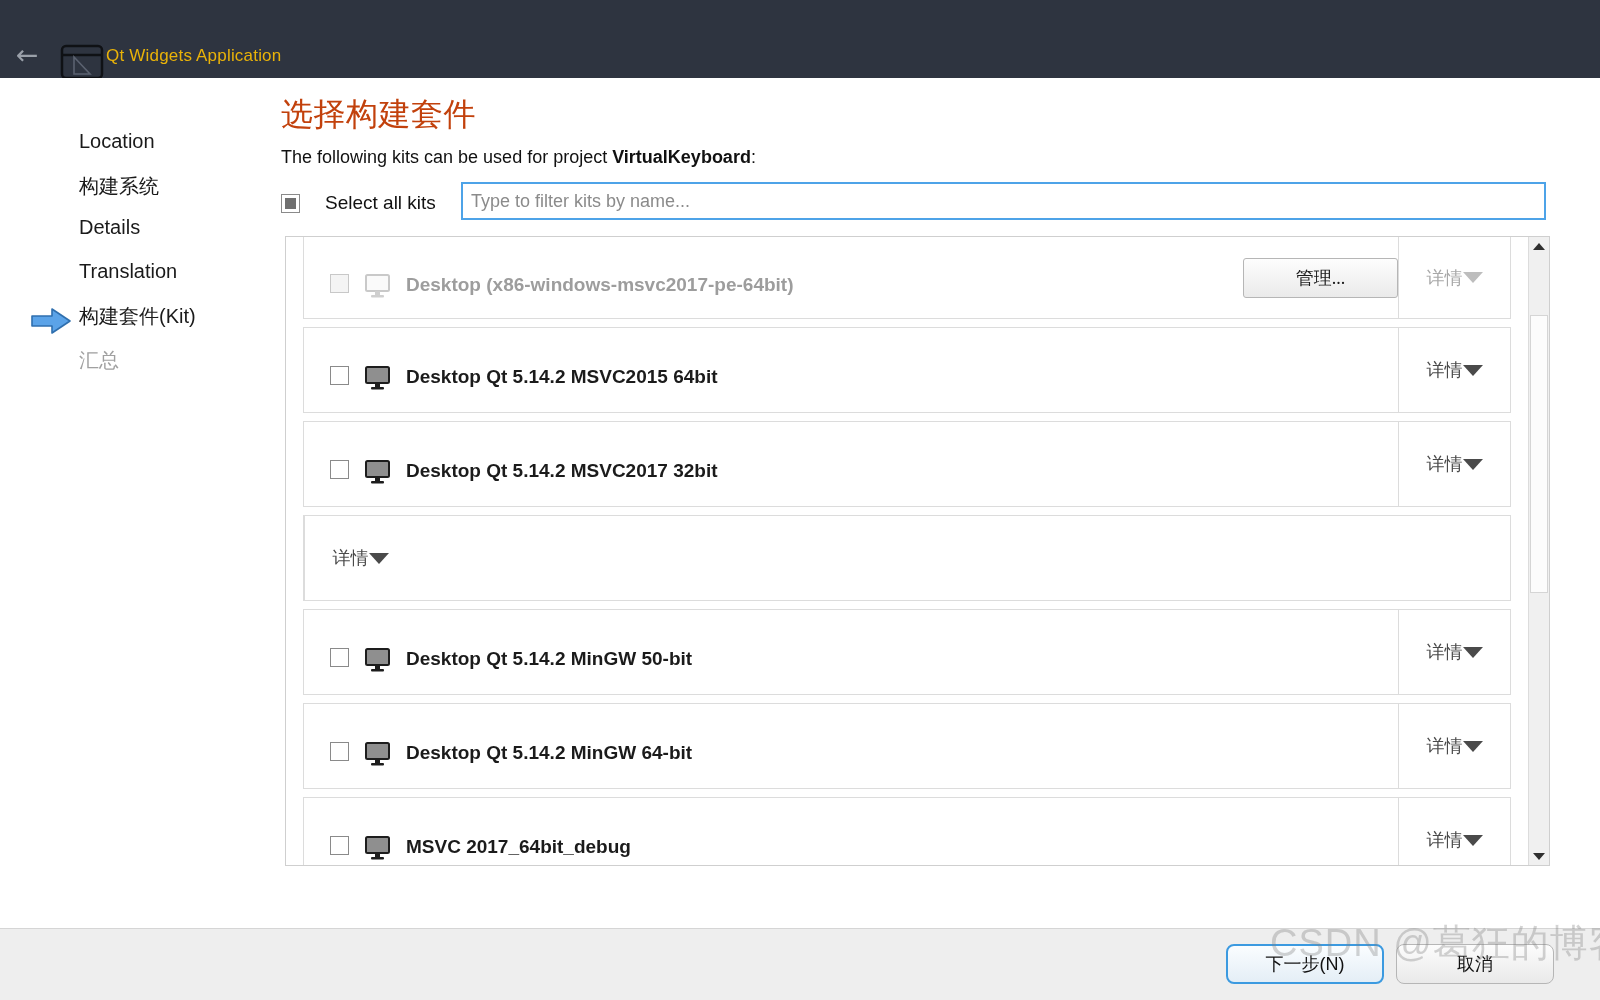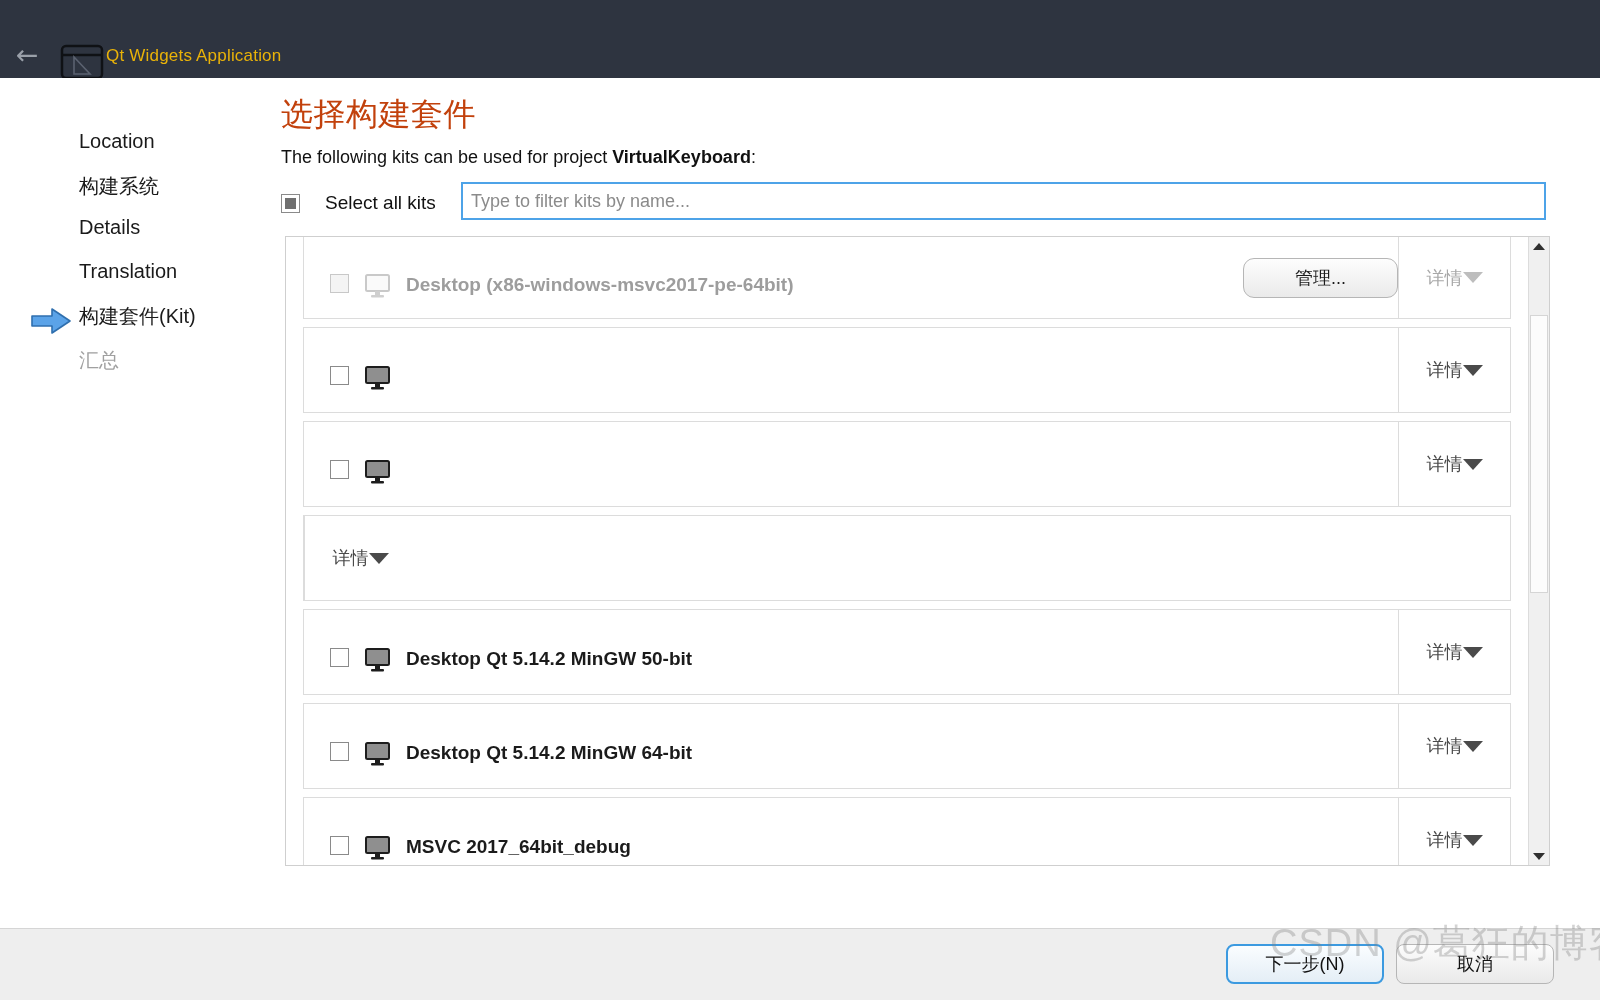--- a/index.html
+++ b/index.html
@@ -95,23 +95,23 @@
   }
   .kit-row:first-child { margin-top: 0; border-top: none; }
   .kit-left { display: flex; align-items: flex-start; gap: 16px; padding-left: 26px; flex: 1; margin-top: 16px; }
   .kit-label { font-size: 19px; font-weight: bold; color: #1b1b1b; white-space: nowrap; }
   .kit-label.dim { color: #9d9d9d; }
 
   .monitor { width: 25px; height: 24px; flex: none; }
 
   .manage-btn {
     margin-right: 0; width: 155px; height: 40px;
-    border: 1px solid #b6b6b6; border-radius: 11px;
+    border: 1px solid #b6b6b6; border-radius: 3px;
     background: linear-gradient(#fdfdfd, #eaeaea);
-    font-size: 18px; color: #1b1b1b; font-family: Liberation Sans, sans-serif;
+    font-size: 18px; color: #1b1b1b; font-family: Liberation Serif, serif;
     cursor: pointer;
   }
   .details-cell {
     width: 112px; height: 100%; border-left: 1px solid #dcdcdc;
     display: flex; align-items: center; justify-content: center; 
     flex: none;
   }
   .details-txt { font-size: 18px; color: #4a4a4a; }
   .details-txt.dim { color: #a8a8a8; }
   .caret { width: 0; height: 0; border-left: 10px solid transparent;
@@ -219,35 +219,37 @@
       </div>
 
       <div class="kit-row">
         <div class="kit-left">
           <div class="cb"></div>
           <svg class="monitor" viewBox="0 0 25 24">
             <rect x="1" y="1" width="23" height="16" rx="1.5" fill="#8f8f8f" stroke="#1d1d1d" stroke-width="2"></rect>
             <rect x="10" y="17" width="5" height="4" fill="#1d1d1d"></rect>
             <rect x="6" y="21" width="13" height="2.4" rx="1" fill="#1d1d1d"></rect>
           </svg>
-        </div>
-        <div class="details-cell">
-          <span class="details-txt">详情</span>
-          <span class="caret"></span>
-        </div>
-      </div>
-
-      <div class="kit-row">
-        <div class="kit-left">
-          <div class="cb"></div>
-          <svg class="monitor" viewBox="0 0 25 24">
-            <rect x="1" y="1" width="23" height="16" rx="1.5" fill="#8f8f8f" stroke="#1d1d1d" stroke-width="2"></rect>
-            <rect x="10" y="17" width="5" height="4" fill="#1d1d1d"></rect>
-            <rect x="6" y="21" width="13" height="2.4" rx="1" fill="#1d1d1d"></rect>
-          </svg>
+          <span class="kit-label">Desktop Qt 5.14.2 MSVC2015 64bit</span>
+        </div>
+        <div class="details-cell">
+          <span class="details-txt">详情</span>
+          <span class="caret"></span>
+        </div>
+      </div>
+
+      <div class="kit-row">
+        <div class="kit-left">
+          <div class="cb"></div>
+          <svg class="monitor" viewBox="0 0 25 24">
+            <rect x="1" y="1" width="23" height="16" rx="1.5" fill="#8f8f8f" stroke="#1d1d1d" stroke-width="2"></rect>
+            <rect x="10" y="17" width="5" height="4" fill="#1d1d1d"></rect>
+            <rect x="6" y="21" width="13" height="2.4" rx="1" fill="#1d1d1d"></rect>
+          </svg>
+          <span class="kit-label">Desktop Qt 5.14.2 MSVC2017 32bit</span>
         </div>
         <div class="details-cell">
           <span class="details-txt">详情</span>
           <span class="caret"></span>
         </div>
       </div>
 
       <div class="kit-row">
         <div class="details-cell">
           <span class="details-txt">详情</span>

